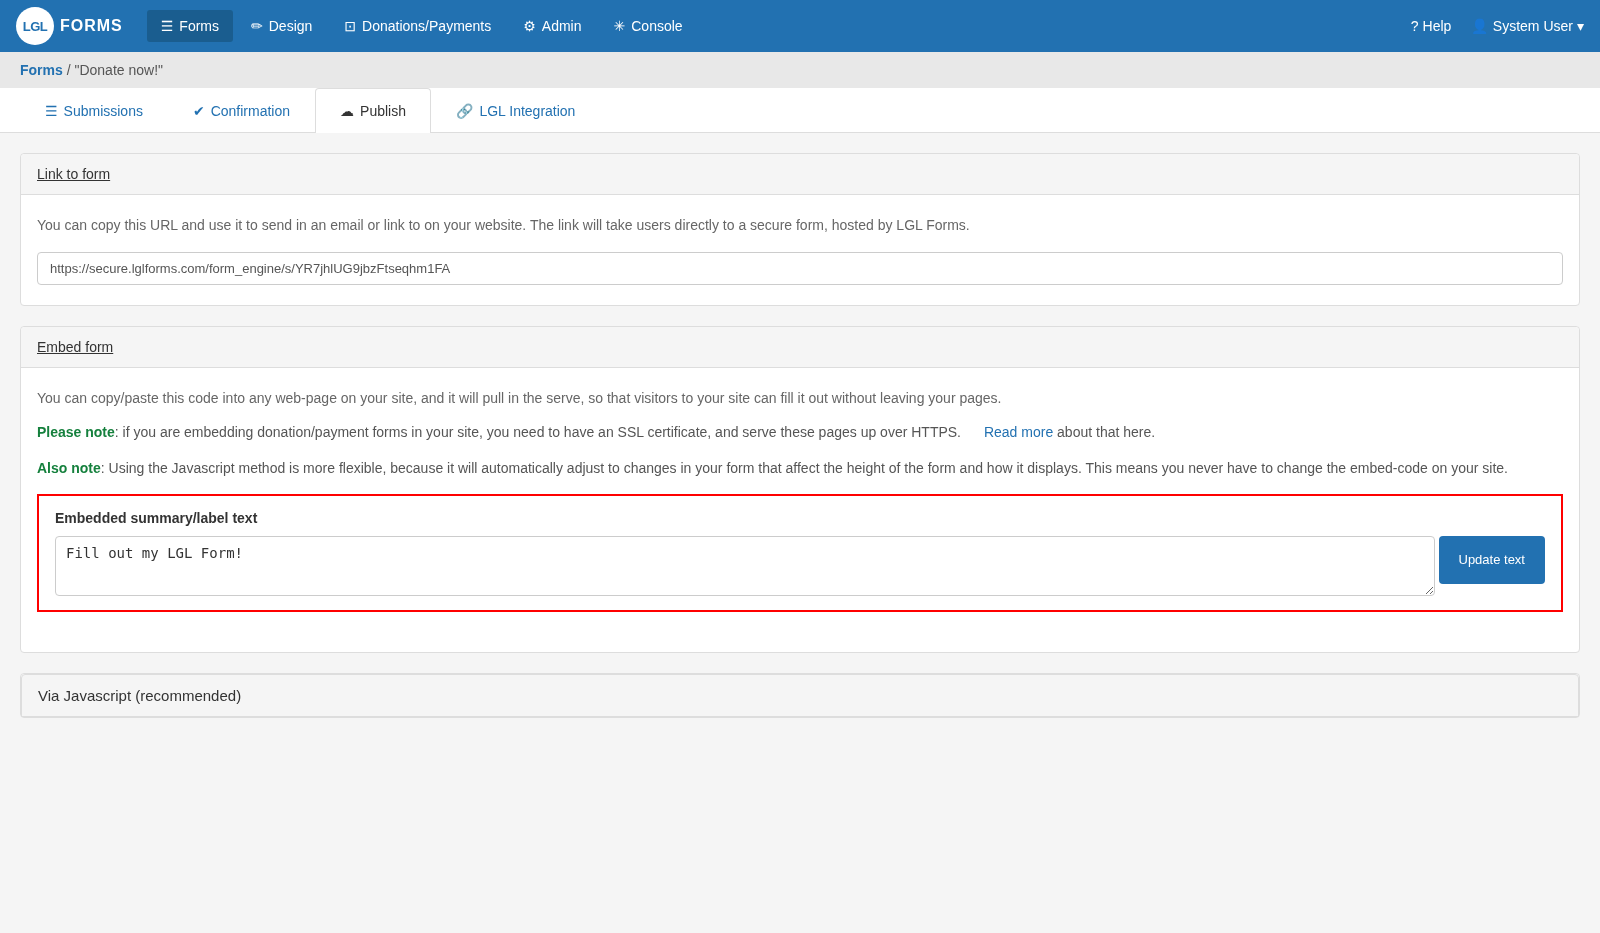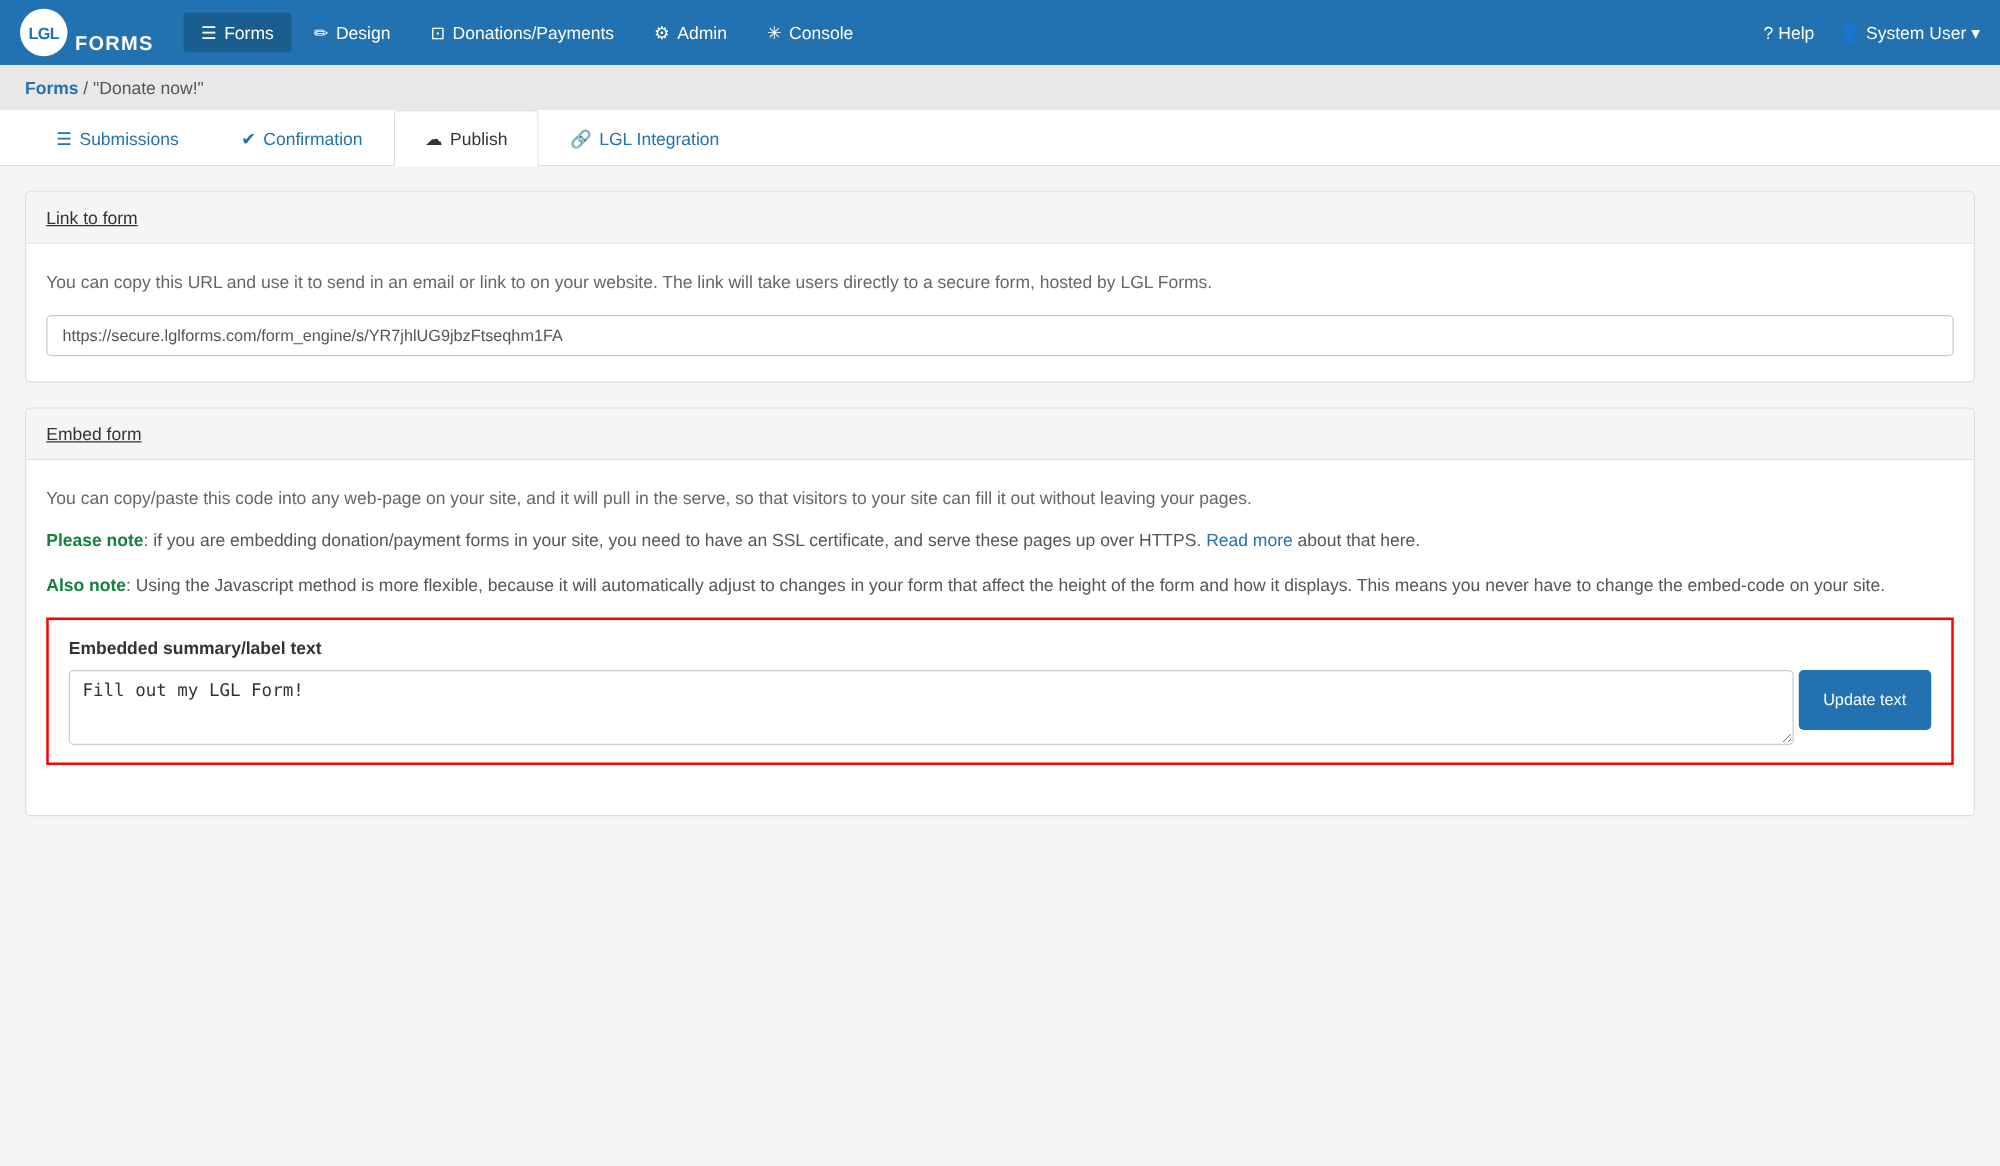--- a/index.html
+++ b/index.html
@@ -8,21 +8,21 @@
     
     .top-nav {
       background: #2271b1;
       display: flex;
       align-items: center;
       height: 52px;
       padding: 0 16px;
     }
     .logo-area {
       display: flex;
-      align-items: flex-end;
+      align-items: center;
       margin-right: 24px;
     }
     .logo-circle {
       width: 38px;
       height: 38px;
       background: white;
       border-radius: 50%;
       display: flex;
       align-items: center;
       justify-content: center;
@@ -153,21 +153,21 @@
       margin-bottom: 12px;
     }
 
     .note-text {
       color: #555;
       font-size: 14px;
       line-height: 1.6;
       margin-bottom: 14px;
     }
     .note-text strong { color: #15803d; }
-    .note-text a { color: #2271b1; text-decoration: none; }
+    .note-text a { color: #2271b1; text-decoration: none; margin-left: 19px; }
 
     
     .embed-label-section {
       border: 2px solid red;
       border-radius: 0;
       padding: 14px 16px;
       background: white;
       margin-bottom: 20px;
     }
     .embed-label-title {
@@ -310,14 +310,17 @@
       <div class="embed-label-section">
         <div class="embed-label-title">Embedded summary/label text</div>
         <div class="embed-label-row">
           <textarea class="embed-textarea" style="">Fill out my LGL Form!</textarea>
           <button class="update-btn">Update text</button>
         </div>
       </div>
     </div>
   </div>
 
+  <div class="section-card">
+    <div class="via-js-header">Via Javascript (recommended)</div>
+  </div>
 
 </div>
 
 </body></html>

